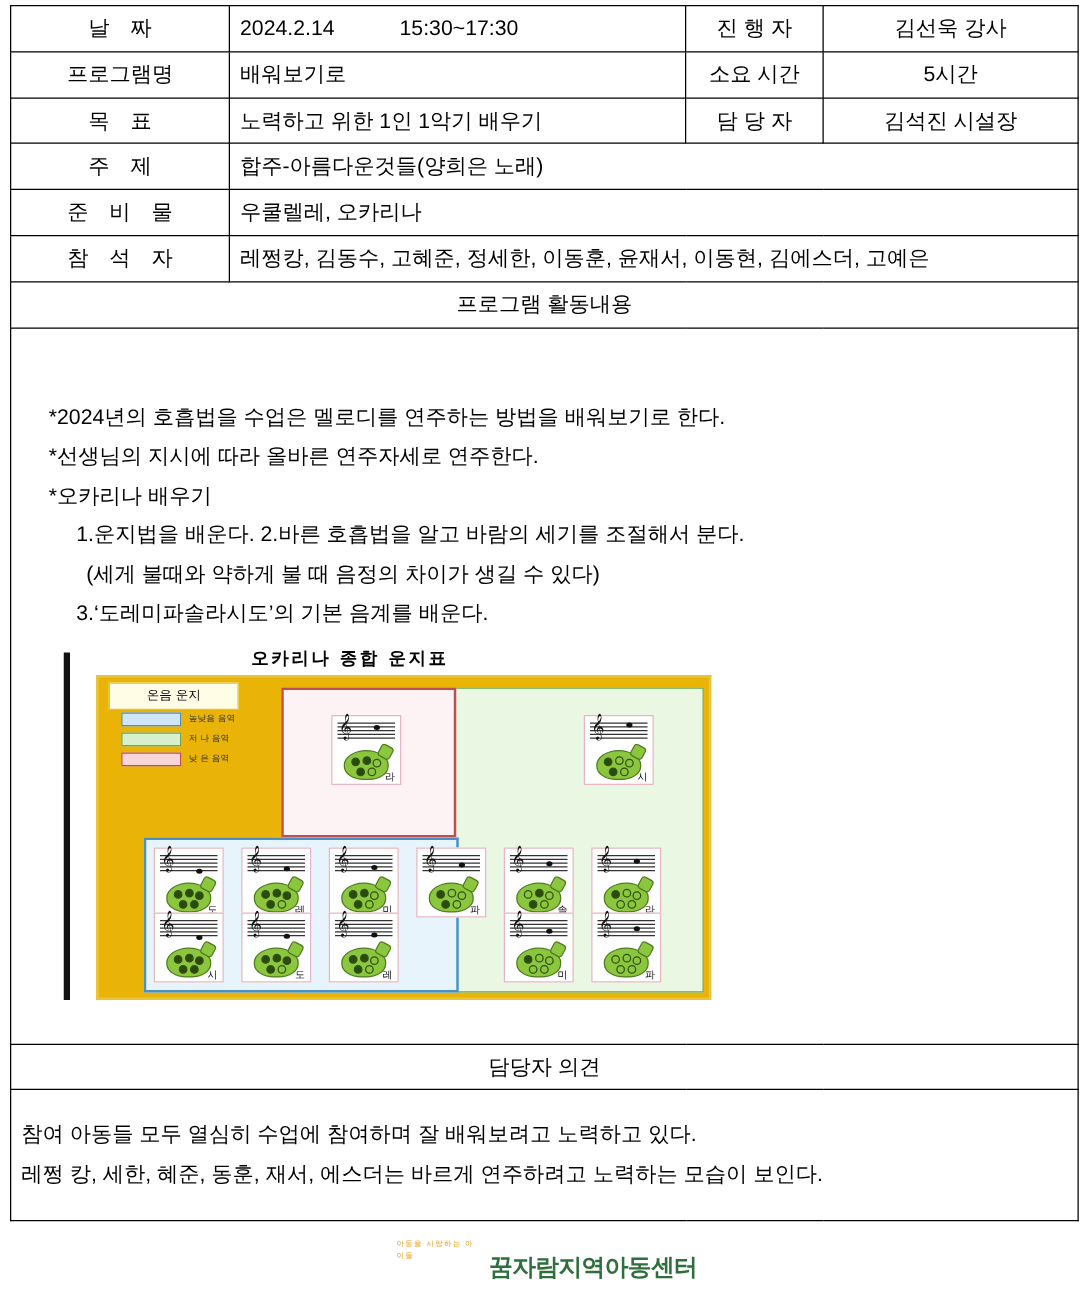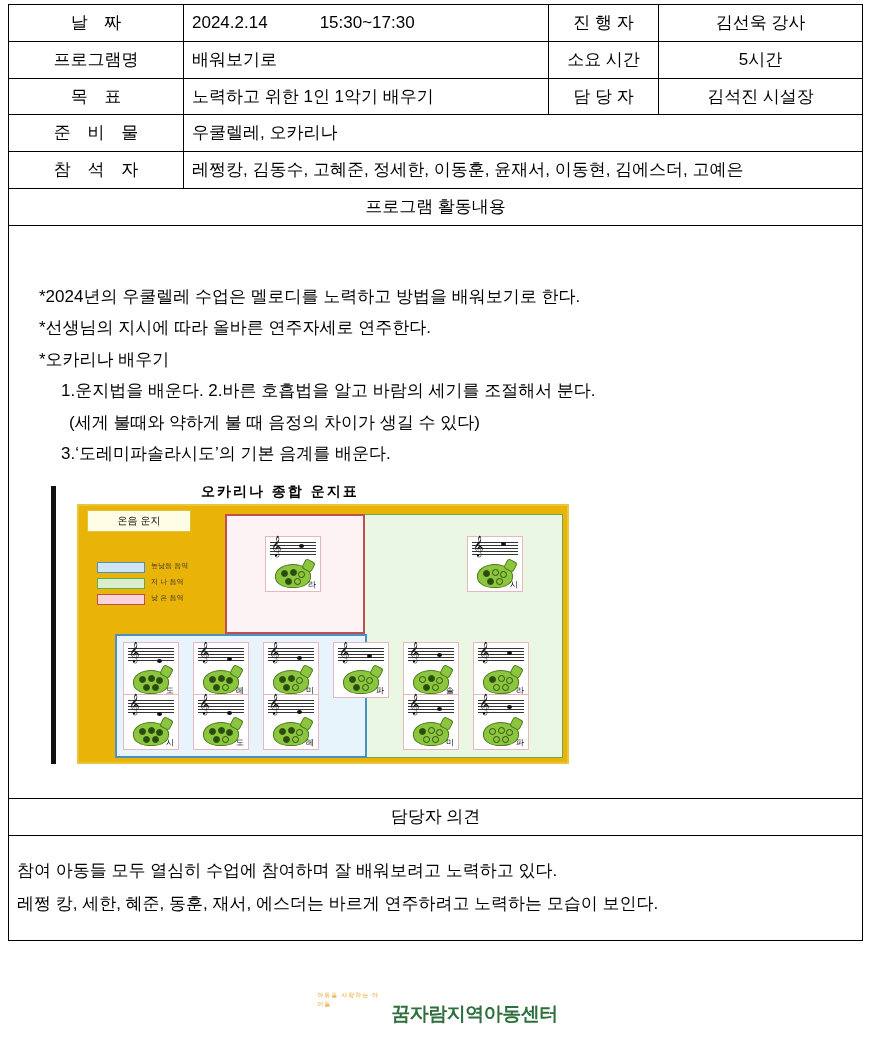--- a/index.html
+++ b/index.html
@@ -131,21 +131,21 @@
     background: #fffde6;
     box-sizing: border-box;
     font-size: 10px;
     text-align: center;
     line-height: 20px;
     font-family: "DejaVu Sans", sans-serif;
   }
   .legend-stack {
     position: absolute;
     left: 18px;
-    top: 56px;
+    top: 28px;
     width: 120px;
   }
   .legend-row {
     display: flex;
     align-items: center;
     margin-bottom: 5px;
   }
   .legend-swatch {
     width: 46px;
     height: 9px;
@@ -362,35 +362,39 @@
         <td class="label">소요 시간</td>
         <td class="value center">5시간</td>
       </tr>
       <tr>
         <td class="label spread">목        표</td>
         <td class="value">노력하고 위한 1인 1악기 배우기</td>
         <td class="label">담 당 자</td>
         <td class="value center">김석진 시설장</td>
       </tr>
       <tr>
+        <td class="label spread">주        제</td>
+        <td class="value" colspan="3">합주-아름다운것들(양희은 노래)</td>
+      </tr>
+      <tr>
         <td class="label spread">준  비  물</td>
         <td class="value" colspan="3">우쿨렐레, 오카리나</td>
       </tr>
       <tr>
         <td class="label spread">참  석  자</td>
         <td class="value" colspan="3">레쩡캉, 김동수, 고혜준, 정세한, 이동훈, 윤재서, 이동현, 김에스더, 고예은</td>
       </tr>
       <tr>
         <td class="section-title" colspan="4">프로그램 활동내용</td>
       </tr>
       <tr>
         <td class="body-cell" colspan="4">
 
           <div class="content-lines">
-            <div class="ln">*2024년의 우쿨렐레 수업은 멜로디를 노력하고 방법을 배워보기로 한다.</div>
+            <div class="ln">*2024년의 호흡법을 수업은 멜로디를 연주하는 방법을 배워보기로 한다.</div>
             <div class="ln">*선생님의 지시에 따라 올바른 연주자세로 연주한다.</div>
             <div class="ln">*오카리나 배우기</div>
             <div class="ln indent1">1.운지법을 배운다. 2.바른 호흡법을 알고 바람의 세기를 조절해서 분다.</div>
             <div class="ln indent2">(세게 불때와 약하게 불 때 음정의 차이가 생길 수 있다)</div>
             <div class="ln indent1">3.‘도레미파솔라시도’의 기본 음계를 배운다.</div>
           </div>
 
           <div class="chart-wrap">
             <div class="chart-bar"></div>
             <div class="chart-title">오카리나 종합 운지표</div>

